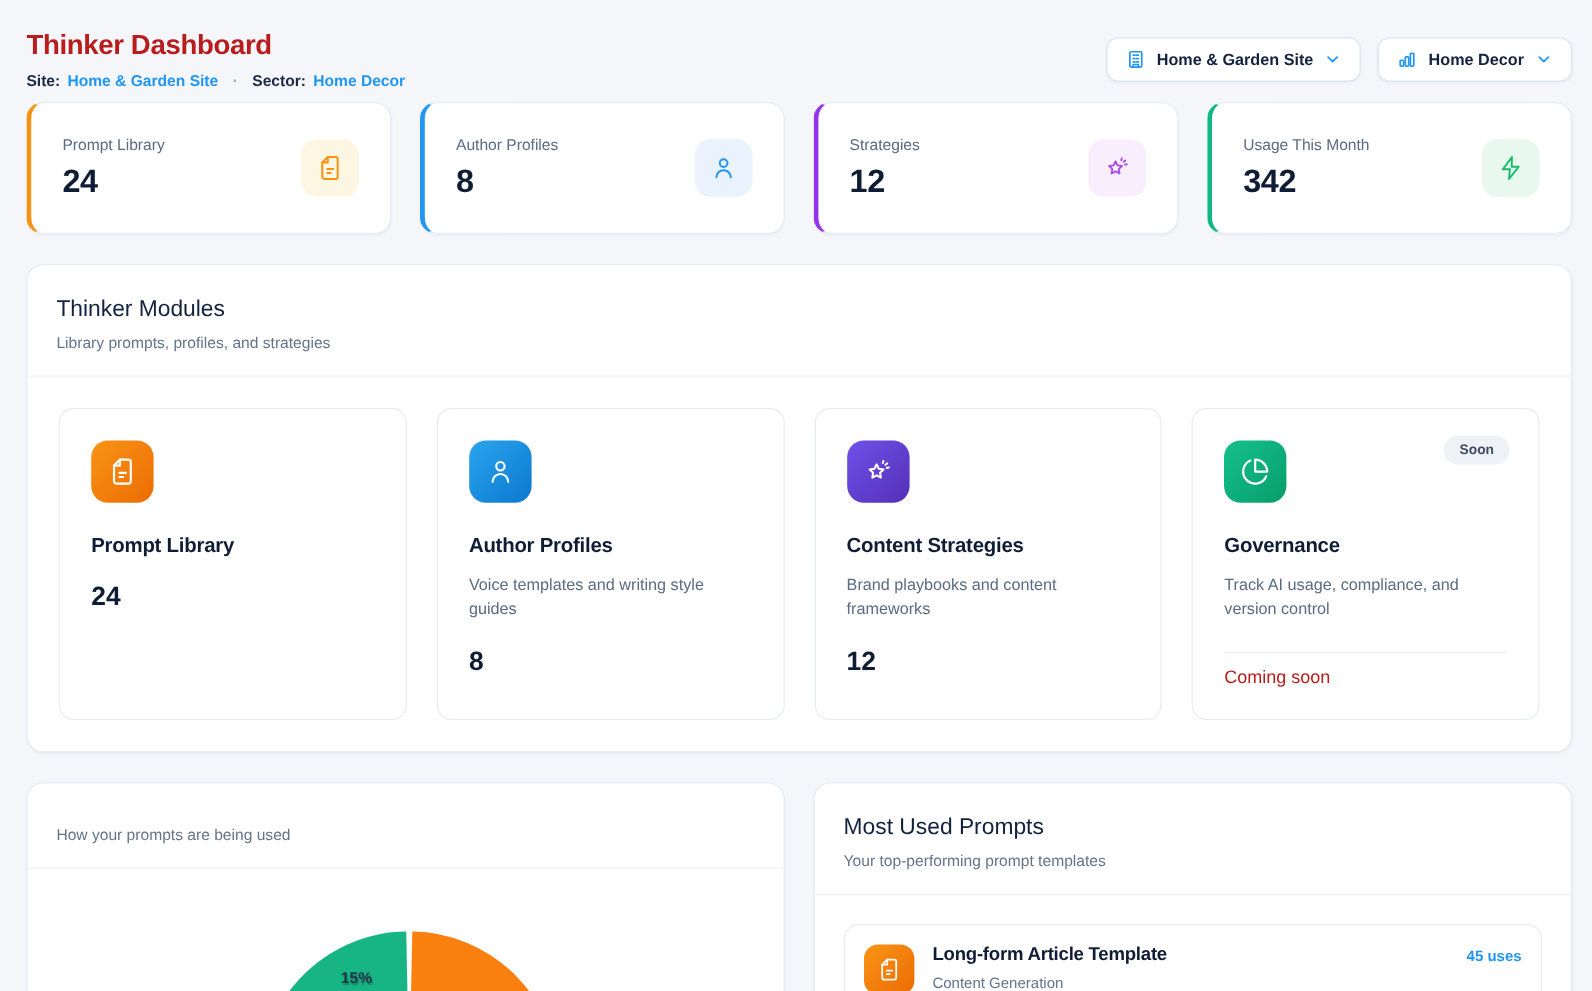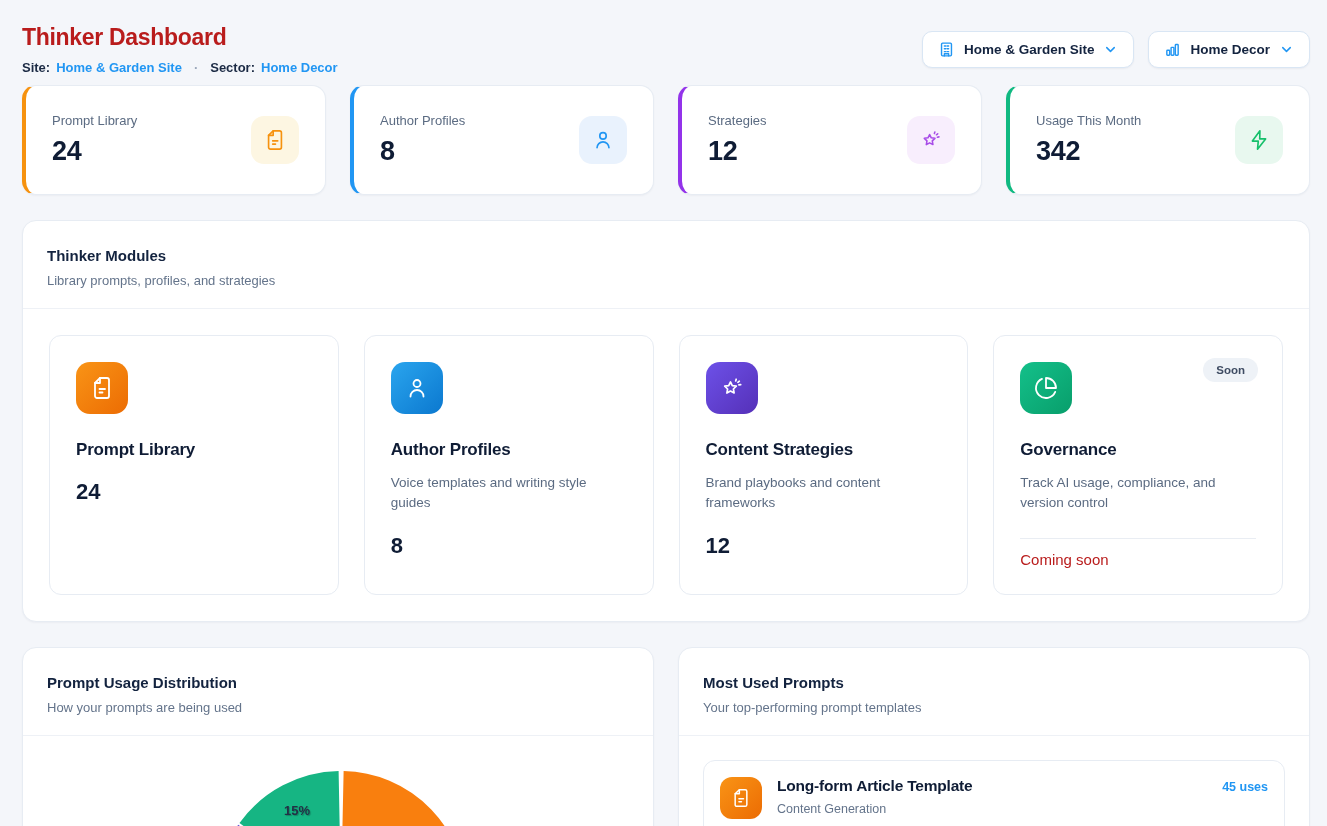--- a/index.html
+++ b/index.html
@@ -36,21 +36,21 @@
     display:flex; align-items:center; justify-content:space-between;
     padding:0 26px; box-shadow:0 1px 2px rgba(16,24,40,.04);
   }
   .stat-label { font-size:13px; color:#5b6b82; font-weight:400; }
   .stat-value { font-size:27px; font-weight:800; color:#0f1c35; margin-top:8px; letter-spacing:-0.3px; }
   .stat-icon-tile { width:48px; height:48px; border-radius:13px; display:flex; align-items:center; justify-content:center; }
 
   
   .panel { background:#fff; border:1px solid #e7ecf3; border-radius:14px; margin-top:25px; box-shadow:0 1px 2px rgba(16,24,40,.04); }
   .panel-head { padding:26px 24px 20px 24px; border-bottom:1px solid #eef1f6; }
-  .panel-title { font-size:15px; font-weight:700; color:#13233f; }
+  .panel-title { font-size:19px; font-weight:400; color:#13233f; }
   .panel-sub { font-size:13px; color:#64748b; margin-top:9px; }
   .modules-body { display:flex; gap:25px; padding:26px; }
   .module-card {
     flex:1; border:1px solid #e7ecf3; border-radius:12px; padding:26px;
     min-height:254px; position:relative; background:#fff; cursor:pointer;
   }
   .module-icon { width:52px; height:52px; border-radius:14px; display:flex; align-items:center; justify-content:center; color:#fff; }
   .module-title { font-size:17px; font-weight:800; color:#0f1c35; margin-top:26px; letter-spacing:-0.2px; }
   .module-desc { font-size:13.5px; color:#5b6b82; margin-top:13px; line-height:1.5; }
   .module-count { font-size:22px; font-weight:800; color:#0f1c35; margin-top:19px; }
@@ -252,21 +252,20 @@
         <hr class="module-divider">
         <div class="module-footer">Coming soon</div>
       </div>
     </div>
   </div>
 
   <div class="bottom-row">
 
     <div class="bottom-card">
       <div class="panel-head">
-        <div class="panel-title">Prompt Usage Distribution</div>
         <div class="panel-sub">How your prompts are being used</div>
       </div>
       <div class="donut-wrap">
         <svg id="donut" width="250" height="250" viewBox="0 0 250 250">
             <circle cx="125" cy="125" r="96.5" fill="none" stroke="#f97f0e" stroke-width="57" stroke-dasharray="282.2790812420509 324.04830090077917" transform="rotate(-88.8 125 125)"></circle>
             <circle cx="125" cy="125" r="96.5" fill="none" stroke="#16b583" stroke-width="57" stroke-dasharray="89.43328886606749 516.8940932767625" transform="rotate(215.7 125 125)"></circle>
             <circle cx="125" cy="125" r="96.5" fill="none" stroke="#5d4ed5" stroke-width="57" stroke-dasharray="226.53064693947402 379.79673520335604" transform="rotate(80 125 125)"></circle>
           </svg>
       </div>
       <div class="donut-label">15%</div>

